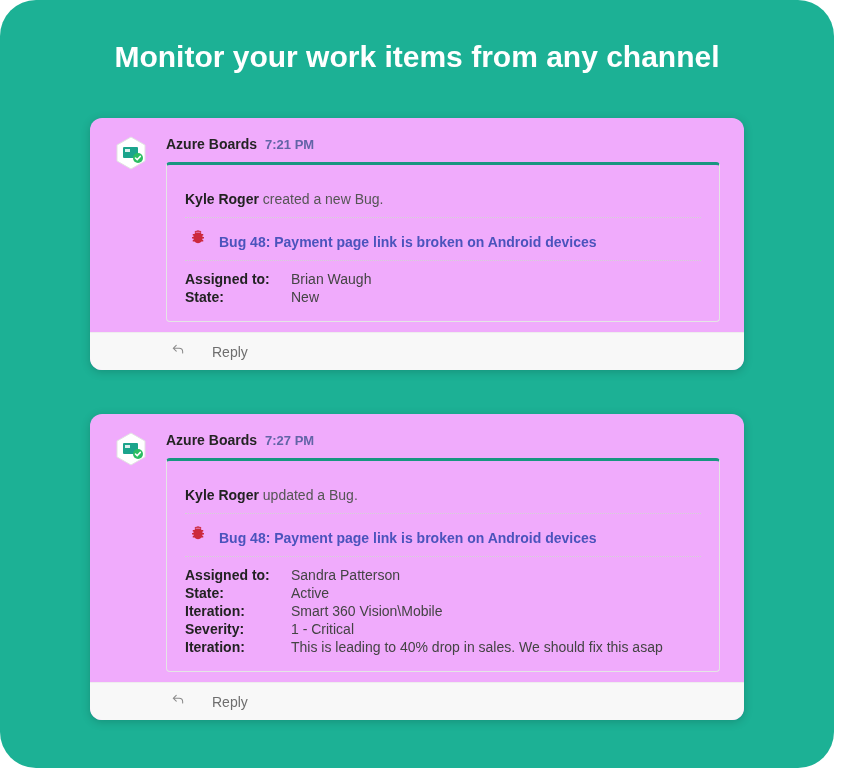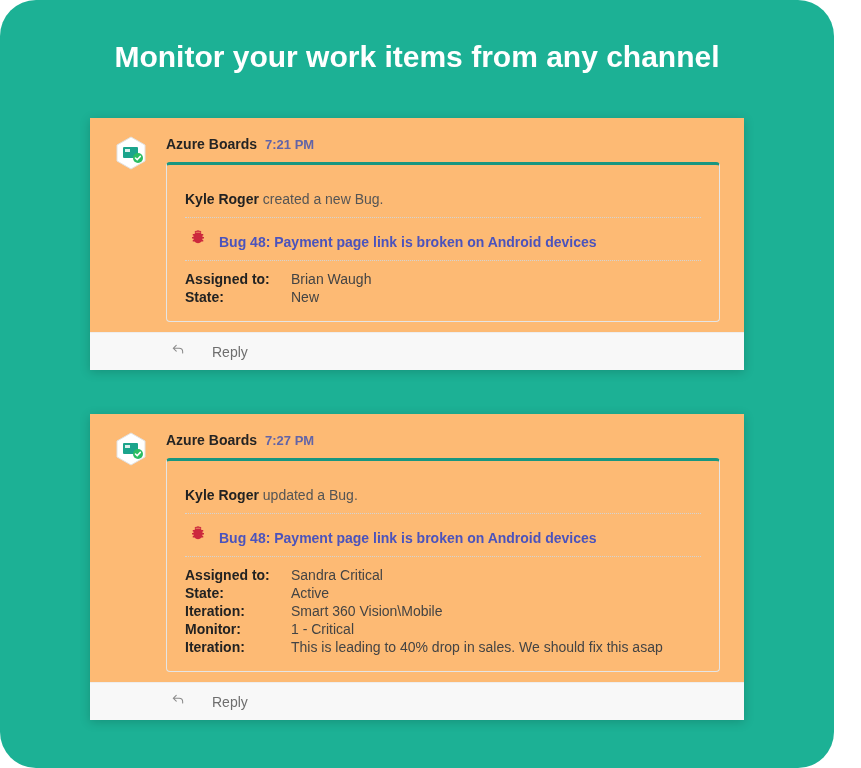--- a/index.html
+++ b/index.html
@@ -17,22 +17,22 @@
     padding: 40px 90px 40px 90px;
   }
   .title {
     color: #fff;
     font-size: 30px;
     font-weight: 700;
     text-align: center;
     margin-bottom: 38px;
   }
   .card {
-    background: #fdba74;
-    border-radius: 0;
+    background: #f0abfc;
+    border-radius: 12px;
     box-shadow: 0 2px 10px rgba(0,0,0,0.18);
     margin-bottom: 28px;
     overflow: hidden;
     margin-top: 44px;
   }
   .card-body {
     display: flex;
     padding: 18px 24px 10px 24px;
   }
   .avatar {
@@ -164,26 +164,26 @@
             <span class="bug-icon">
               <svg width="18" height="18" viewBox="0 0 24 24">
                   <path fill="#cc293d" d="M12 3a3 3 0 0 1 3 3h-6a3 3 0 0 1 3-3zm7 5h-2.3a6 6 0 0 0-1.2-1.6l1.2-1.2-1.4-1.4-1.6 1.6A6 6 0 0 0 12 5a6 6 0 0 0-1.7.3L8.7 3.8 7.3 5.2l1.2 1.2A6 6 0 0 0 7.3 8H5v2h1.1A7 7 0 0 0 6 12H4v2h2a7 7 0 0 0 .3 2H5v2h2.3a6 6 0 0 0 9.4 0H19v-2h-1.3a7 7 0 0 0 .3-2h2v-2h-2a7 7 0 0 0-.1-2H19z"></path>
                 </svg>
             </span>
             <span class="bug-link">Bug 48: Payment page link is broken on Android devices</span>
           </div>
           <hr class="divider">
           <div class="fields">
             <span class="field-label">Assigned to:</span>
-            <span class="field-value">Sandra Critical</span>
+            <span class="field-value">Sandra Patterson</span>
             <span class="field-label">State:</span>
             <span class="field-value">Active</span>
             <span class="field-label">Iteration:</span>
             <span class="field-value">Smart 360 Vision\Mobile</span>
-            <span class="field-label">Monitor:</span>
+            <span class="field-label">Severity:</span>
             <span class="field-value">1 - Critical</span>
             <span class="field-label">Iteration:</span>
             <span class="field-value">This is leading to 40% drop in sales. We should fix this asap</span>
           </div>
         </div>
       </div>
     </div>
     <div class="reply-bar">
       <span>
         <svg width="16" height="14" viewBox="0 0 24 24">

